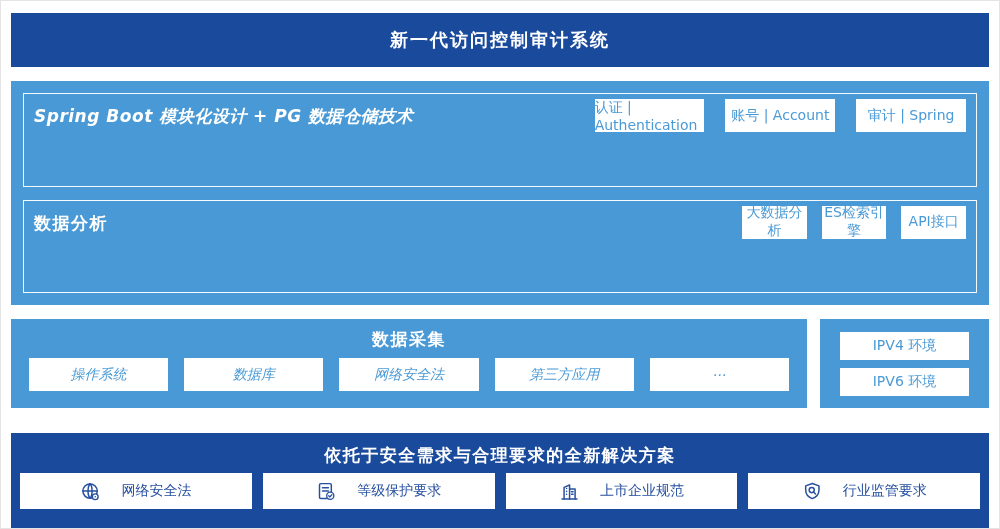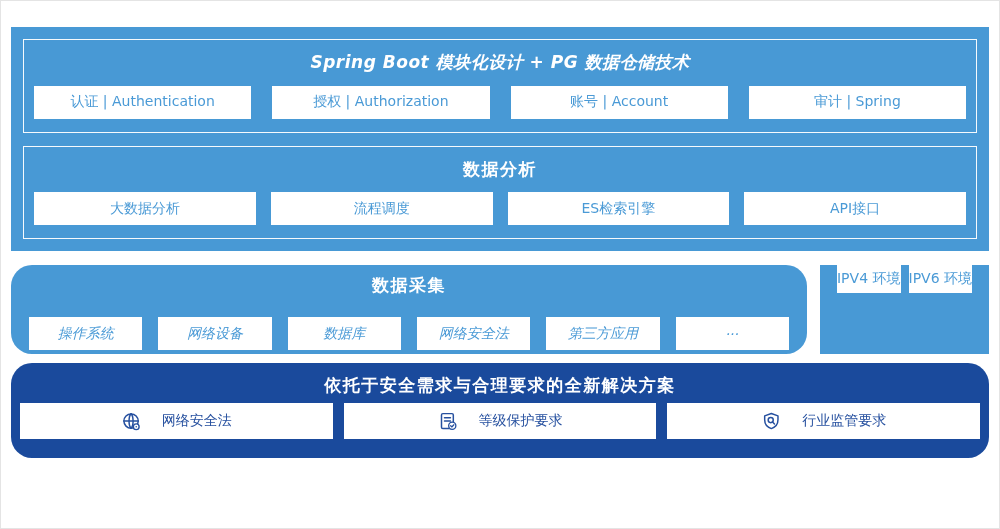--- a/index.html
+++ b/index.html
@@ -31,21 +31,21 @@
   .platform {
     margin-top: 14px; height: 224px; flex: none;
     background: var(--light);
     padding: 12px;
     display: flex; flex-direction: column; gap: 13px;
   }
   .bordered {
     flex: 1;
     border: 1px solid rgba(255,255,255,0.95);
     padding: 5px 10px 13px;
-    display: flex; flex-direction: column; justify-content: space-between;
+    display: flex; flex-direction: row; justify-content: space-between;
   }
   .sec-title {
     color: #fff; font-size: 17px; font-weight: bold;
     text-align: center; letter-spacing: 1.5px;
     line-height: 34px;
   }
   .italic { font-style: italic; letter-spacing: 0.5px; }
   .row { display: flex; }
   .row-modules { gap: 21px; }
   .row-analysis { gap: 15px; text-align: center; }
@@ -53,83 +53,82 @@
     flex: 1; height: 33px;
     background: #fff;
     display: flex; align-items: center; justify-content: center;
     color: var(--light-text);
     font-size: 14px;
   }
   .mid-row { margin-top: 14px; height: 89px; flex: none; display: flex; gap: 13px; }
   .collect {
     flex: 1;
     background: var(--light);
-    padding: 3px 18px 4px;
-    display: flex; flex-direction: column; justify-content: space-between; border-radius: 21px;
+    padding: 3px 18px 17px;
+    display: flex; flex-direction: column; justify-content: space-between;
   }
   .collect .row { gap: 16px; }
   .collect .wbox { height: 33px; font-style: italic; }
   .env {
     width: 169px; flex: none;
     background: var(--light);
     padding: 0 20px;
-    display: flex; flex-direction: row; justify-content: center; gap: 8px;
+    display: flex; flex-direction: column; justify-content: center; gap: 8px;
   }
   .env .wbox { flex: none; height: 28px; }
   .solution {
-    margin-top: 9px; height: 95px; flex: none;
+    margin-top: 25px; height: 95px; flex: none;
     background: var(--dark);
     padding: 6px 9px 0;
-    border-radius: 21px;
   }
   .solution .sec-title { line-height: 32px; }
   .solution .row { gap: 11px; margin-top: 2px; }
   .sol-box {
     flex: 1; height: 36px;
     background: #fff;
     display: flex; align-items: center; justify-content: center; gap: 20px;
     color: var(--dark-text);
     font-size: 14px;
   }
   .icon { width: 21px; height: 21px; flex: none; display: inline-flex; }
   .icon svg { width: 100%; height: 100%; }
 </style>
 </head>
 <body>
 
 <div class="frame">
 
+  <div class="banner">
+    <span>新一代访问控制审计系统</span>
+  </div>
 
   <div class="platform">
     <div class="bordered">
       <div class="sec-title italic">Spring Boot 模块化设计 + PG 数据仓储技术</div>
       <div class="row row-modules">
         <div class="wbox">认证 | Authentication</div>
-        <div class="wbox">授权 | Authorization</div>
         <div class="wbox">账号 | Account</div>
         <div class="wbox">审计 | Spring</div>
       </div>
     </div>
     <div class="bordered">
       <div class="sec-title">数据分析</div>
       <div class="row row-analysis">
         <div class="wbox">大数据分析</div>
-        <div class="wbox">流程调度</div>
         <div class="wbox">ES检索引擎</div>
         <div class="wbox">API接口</div>
       </div>
     </div>
   </div>
 
   <div class="mid-row">
     <div class="collect">
       <div class="sec-title">数据采集</div>
       <div class="row">
         <div class="wbox">操作系统</div>
-        <div class="wbox">网络设备</div>
         <div class="wbox">数据库</div>
         <div class="wbox">网络安全法</div>
         <div class="wbox">第三方应用</div>
         <div class="wbox">···</div>
       </div>
     </div>
     <div class="env">
       <div class="wbox">IPV4 环境</div>
       <div class="wbox">IPV6 环境</div>
     </div>
@@ -163,20 +162,34 @@
               <path d="M7.4 7.8h6.8"></path>
               <path d="M7.4 11.5h6.8"></path>
             </g>
             <circle cx="16.3" cy="16.8" r="4.1" fill="#fff" stroke="#26509f" stroke-width="1.5"></circle>
             <path d="M14.5 16.9l1.3 1.3 2.3-2.4" fill="none" stroke="#26509f" stroke-width="1.5" stroke-linecap="round" stroke-linejoin="round"></path>
           </svg>
         </span>
         <span>等级保护要求</span>
       </div>
 
+      <div class="sol-box">
+        <span class="icon">
+          <svg viewBox="0 0 24 24">
+            <g fill="none" stroke="#26509f" stroke-width="1.7" stroke-linejoin="round" stroke-linecap="round">
+              <path d="M3.5 20.5h17"></path>
+              <path d="M5.8 20.5V7.3l6.3-2.7v15.9"></path>
+              <path d="M12.1 9.2h6.3v11.3"></path>
+              <path d="M8.7 8.6v.1M8.7 11.8v.1M8.7 15v.1"></path>
+              <path d="M14.4 12.2h1.7M14.4 15.2h1.7"></path>
+            </g>
+          </svg>
+        </span>
+        <span>上市企业规范</span>
+      </div>
 
       <div class="sol-box">
         <span class="icon">
           <svg viewBox="0 0 24 24">
             <g fill="none" stroke="#26509f" stroke-width="1.7" stroke-linejoin="round" stroke-linecap="round">
               <path d="M11.8 2.8l7.6 2.8v4.5c0 4.9-3 8.5-7.6 10-4.6-1.5-7.6-5.1-7.6-10V5.6z"></path>
               <circle cx="11.1" cy="10.4" r="2.9"></circle>
               <path d="M13.2 12.6l2.2 2.2"></path>
             </g>
           </svg>

